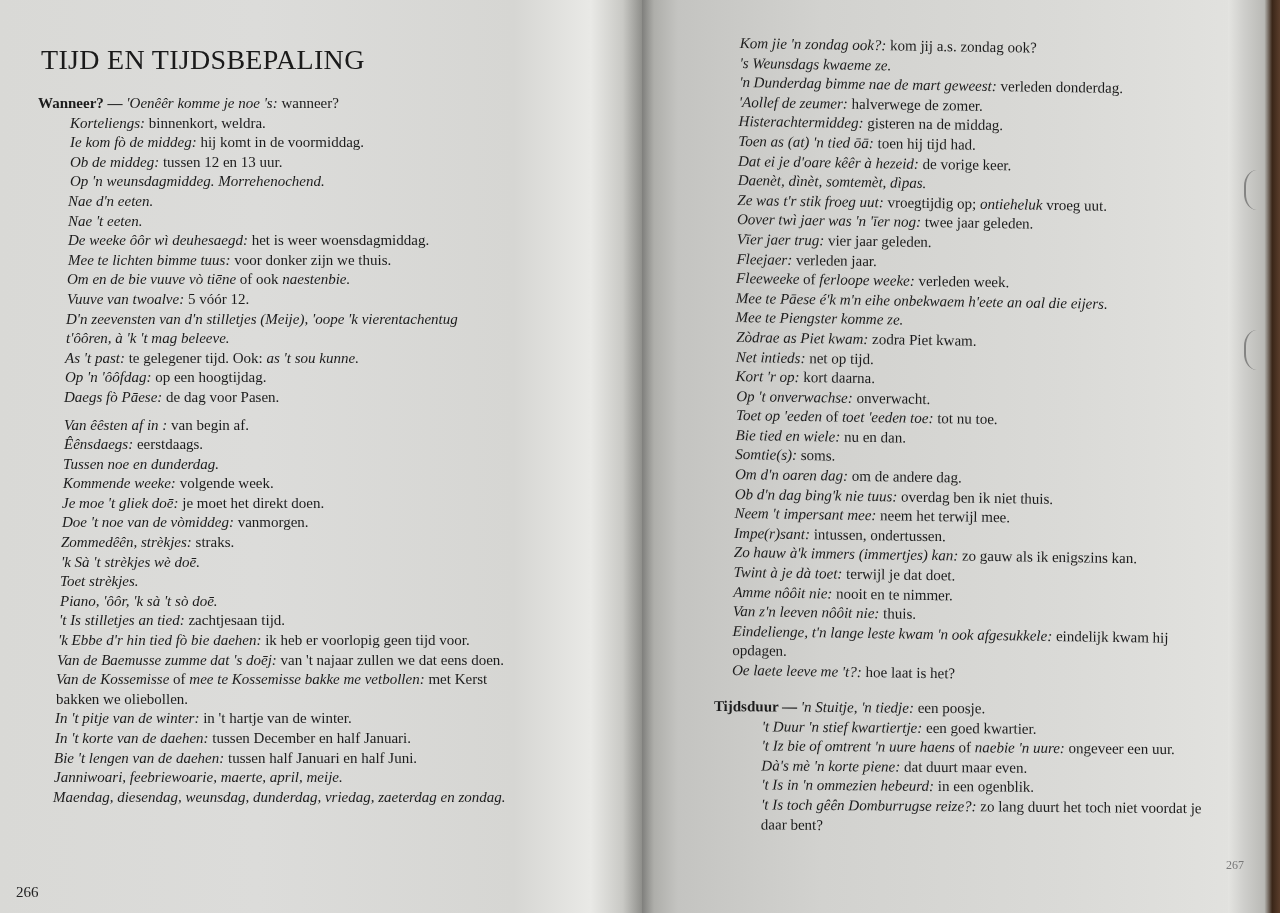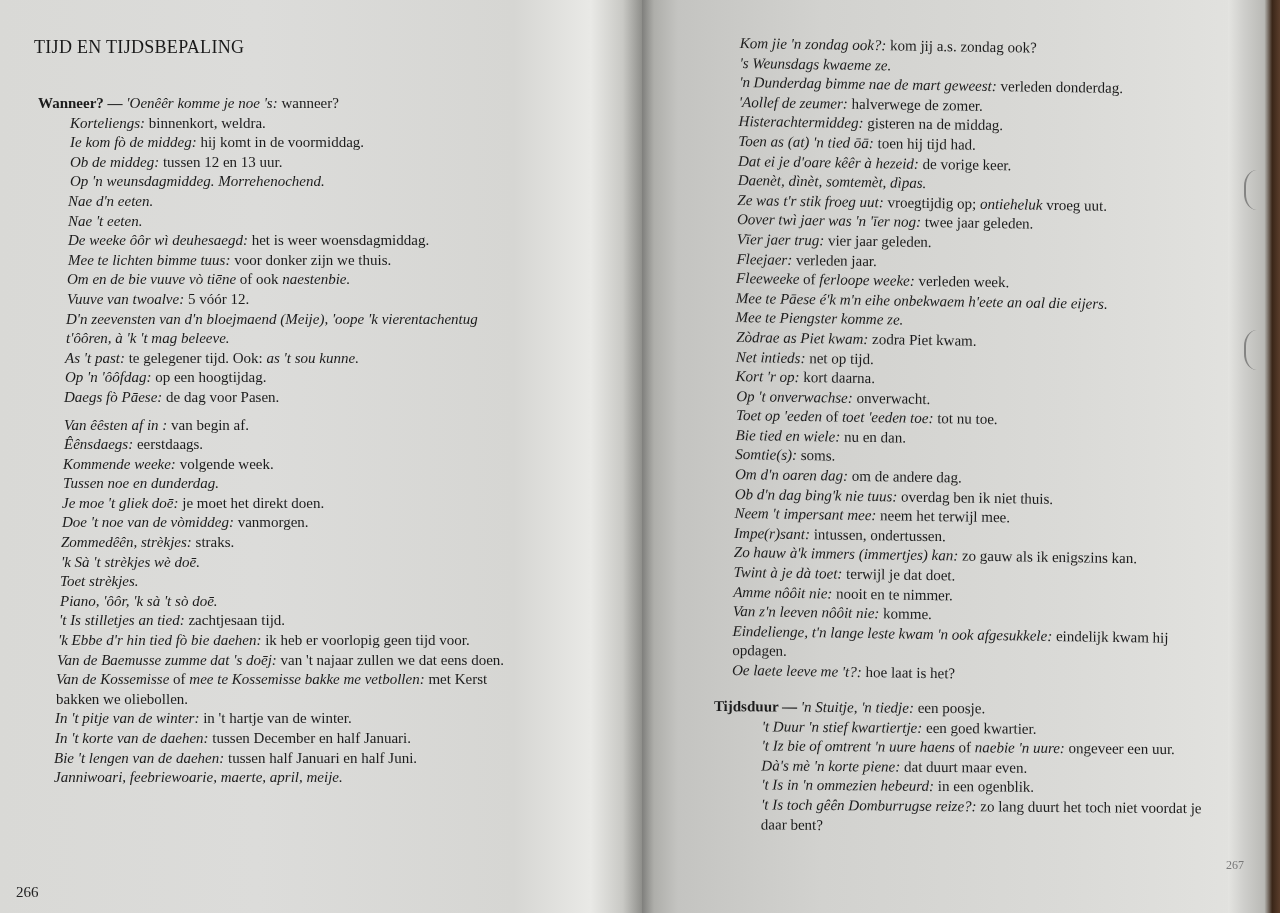--- a/index.html
+++ b/index.html
@@ -24,22 +24,22 @@
     .page-edge {
       position: absolute; top: 0; left: 1228px; width: 52px; height: 913px;
       background: linear-gradient(to right, #e4e4e1 0%, #cfcfcc 30%, #b9b9b5 70%, #3a2618 85%, #5a3d2b 100%);
     }
     .edge-sketch {
       position: absolute; left: 1244px; width: 30px; height: 40px;
       border-left: 2px solid #555; border-radius: 40% 0 0 40%; opacity: 0.6;
     }
     .title {
       position: absolute; left: 30px; top: 33px;
-      font-size: 18px; letter-spacing: 0.3px; font-weight: normal;
-      color: #1a1a1a; margin: 4px;
+      font-size: 28px; letter-spacing: 0.3px; font-weight: normal;
+      color: #1a1a1a; margin: 11px;
     }
     .lines {
       position: absolute; font-size: 15px; line-height: 19.6px;
     }
     .lines .ln { white-space: nowrap; }
     .lines i { font-style: italic; }
     .lines b { font-weight: bold; }
     .left-lines { left: 30px; top: 94px; }
     .right-lines { left: 740px; top: 34px; transform: rotate(0.9deg); transform-origin: top left; }
     .right-lines2 { left: 714px; top: 697px; transform: rotate(0.5deg); transform-origin: top left; }
@@ -63,44 +63,45 @@
     <div class="ln" style="margin-left: 40px;"><i>Korteliengs:</i><span> binnenkort, weldra.</span></div>
     <div class="ln" style="margin-left: 40px;"><i>Ie kom fò de middeg:</i><span> hij komt in de voormiddag.</span></div>
     <div class="ln" style="margin-left: 40px;"><i>Ob de middeg:</i><span> tussen 12 en 13 uur.</span></div>
     <div class="ln" style="margin-left: 40px;"><i>Op 'n weunsdagmiddeg. Morrehenochend.</i></div>
     <div class="ln" style="margin-left: 38px;"><i>Nae d'n eeten.</i></div>
     <div class="ln" style="margin-left: 38px;"><i>Nae 't eeten.</i></div>
     <div class="ln" style="margin-left: 38px;"><i>De weeke ôôr wì deuhesaegd:</i><span> het is weer woensdagmiddag.</span></div>
     <div class="ln" style="margin-left: 38px;"><i>Mee te lichten bimme tuus:</i><span> voor donker zijn we thuis.</span></div>
     <div class="ln" style="margin-left: 37px;"><i>Om en de bie vuuve vò tiēne</i><span> of ook </span><i>naestenbie.</i></div>
     <div class="ln" style="margin-left: 37px;"><i>Vuuve van twoalve:</i><span> 5 vóór 12.</span></div>
-    <div class="ln" style="margin-left: 36px;"><i>D'n zeevensten van d'n bloejmaend (Meije), 'oope 'k vierentachentug</i></div>
+    <div class="ln" style="margin-left: 36px;"><i>D'n zeevensten van d'n stilletjes (Meije), 'oope 'k vierentachentug</i></div>
     <div class="ln" style="margin-left: 36px;"><i>t'ôôren, à 'k 't mag beleeve.</i></div>
     <div class="ln" style="margin-left: 35px;"><i>As 't past:</i><span> te gelegener tijd. Ook: </span><i>as 't sou kunne.</i></div>
     <div class="ln" style="margin-left: 35px;"><i>Op 'n 'ôôfdag:</i><span> op een hoogtijdag.</span></div>
     <div class="ln" style="margin-left: 34px;"><i>Daegs fò Pāese:</i><span> de dag voor Pasen.</span></div>
     <div class="ln" style="margin-left: 34px; margin-top: 8px;"><i>Van êêsten af in :</i><span> van begin af.</span></div>
     <div class="ln" style="margin-left: 34px;"><i>Êênsdaegs:</i><span> eerstdaags.</span></div>
+    <div class="ln" style="margin-left: 33px;"><i>Tussen noe en dunderdag.</i></div>
     <div class="ln" style="margin-left: 33px;"><i>Kommende weeke:</i><span> volgende week.</span></div>
-    <div class="ln" style="margin-left: 33px;"><i>Tussen noe en dunderdag.</i></div>
     <div class="ln" style="margin-left: 32px;"><i>Je moe 't gliek doē:</i><span> je moet het direkt doen.</span></div>
     <div class="ln" style="margin-left: 32px;"><i>Doe 't noe van de vòmiddeg:</i><span> vanmorgen.</span></div>
     <div class="ln" style="margin-left: 31px;"><i>Zommedêên, strèkjes:</i><span> straks.</span></div>
     <div class="ln" style="margin-left: 31px;"><i>'k Sà 't strèkjes wè doē.</i></div>
     <div class="ln" style="margin-left: 30px;"><i>Toet strèkjes.</i></div>
     <div class="ln" style="margin-left: 30px;"><i>Piano, 'ôôr, 'k sà 't sò doē.</i></div>
     <div class="ln" style="margin-left: 29px;"><i>'t Is stilletjes an tied:</i><span> zachtjesaan tijd.</span></div>
     <div class="ln" style="margin-left: 28px;"><i>'k Ebbe d'r hin tied fò bie daehen:</i><span> ik heb er voorlopig geen tijd voor.</span></div>
     <div class="ln" style="margin-left: 27px;"><i>Van de Baemusse zumme dat 's doēj:</i><span> van 't najaar zullen we dat eens doen.</span></div>
     <div class="ln" style="margin-left: 26px;"><i>Van de Kossemisse</i><span> of </span><i>mee te Kossemisse bakke me vetbollen:</i><span> met Kerst</span></div>
     <div class="ln" style="margin-left: 26px;"><span>bakken we oliebollen.</span></div>
     <div class="ln" style="margin-left: 25px;"><i>In 't pitje van de winter:</i><span> in 't hartje van de winter.</span></div>
     <div class="ln" style="margin-left: 25px;"><i>In 't korte van de daehen:</i><span> tussen December en half Januari.</span></div>
     <div class="ln" style="margin-left: 24px;"><i>Bie 't lengen van de daehen:</i><span> tussen half Januari en half Juni.</span></div>
     <div class="ln" style="margin-left: 24px;"><i>Janniwoari, feebriewoarie, maerte, april, meije.</i></div>
+    <div class="ln" style="margin-left: 23px;"><i>Maendag, diesendag, weunsdag, dunderdag, vriedag, zaeterdag en zondag.</i></div>
   </div>
 <div class="lines right-lines">
     <div class="ln" style="margin-left: 0px;"><i>Kom jie 'n zondag ook?:</i><span> kom jij a.s. zondag ook?</span></div>
     <div class="ln" style="margin-left: 0px;"><i>'s Weunsdags kwaeme ze.</i></div>
     <div class="ln" style="margin-left: 0px;"><i>'n Dunderdag bimme nae de mart geweest:</i><span> verleden donderdag.</span></div>
     <div class="ln" style="margin-left: 0px;"><i>'Aollef de zeumer:</i><span> halverwege de zomer.</span></div>
     <div class="ln" style="margin-left: 0px;"><i>Histerachtermiddeg:</i><span> gisteren na de middag.</span></div>
     <div class="ln" style="margin-left: 0px;"><i>Toen as (at) 'n tied ōā:</i><span> toen hij tijd had.</span></div>
     <div class="ln" style="margin-left: 0px;"><i>Dat ei je d'oare kêêr à hezeid:</i><span> de vorige keer.</span></div>
     <div class="ln" style="margin-left: 0px;"><i>Daenèt, dìnèt, somtemèt, dìpas.</i></div>
@@ -118,21 +119,21 @@
     <div class="ln" style="margin-left: 2px;"><i>Toet op 'eeden</i><span> of </span><i>toet 'eeden toe:</i><span> tot nu toe.</span></div>
     <div class="ln" style="margin-left: 2px;"><i>Bie tied en wiele:</i><span> nu en dan.</span></div>
     <div class="ln" style="margin-left: 2px;"><i>Somtie(s):</i><span> soms.</span></div>
     <div class="ln" style="margin-left: 2px;"><i>Om d'n oaren dag:</i><span> om de andere dag.</span></div>
     <div class="ln" style="margin-left: 2px;"><i>Ob d'n dag bing'k nie tuus:</i><span> overdag ben ik niet thuis.</span></div>
     <div class="ln" style="margin-left: 2px;"><i>Neem 't impersant mee:</i><span> neem het terwijl mee.</span></div>
     <div class="ln" style="margin-left: 2px;"><i>Impe(r)sant:</i><span> intussen, ondertussen.</span></div>
     <div class="ln" style="margin-left: 2px;"><i>Zo hauw à'k immers (immertjes) kan:</i><span> zo gauw als ik enigszins kan.</span></div>
     <div class="ln" style="margin-left: 2px;"><i>Twint à je dà toet:</i><span> terwijl je dat doet.</span></div>
     <div class="ln" style="margin-left: 2px;"><i>Amme nôôit nie:</i><span> nooit en te nimmer.</span></div>
-    <div class="ln" style="margin-left: 2px;"><i>Van z'n leeven nôôit nie:</i><span> komme.</span></div>
+    <div class="ln" style="margin-left: 2px;"><i>Van z'n leeven nôôit nie:</i><span> thuis.</span></div>
     <div class="ln" style="margin-left: 2px;"><i>Eindelienge, t'n lange leste kwam 'n ook afgesukkele:</i><span> eindelijk kwam hij</span></div>
     <div class="ln" style="margin-left: 2px;"><span>opdagen.</span></div>
     <div class="ln" style="margin-left: 2px;"><i>Oe laete leeve me 't?:</i><span> hoe laat is het?</span></div>
   </div>
 <div class="lines right-lines2">
     <div class="ln" style="margin-left: 0px;"><b>Tijdsduur — </b><i>'n Stuitje, 'n tiedje:</i><span> een poosje.</span></div>
     <div class="ln" style="margin-left: 48px;"><i>'t Duur 'n stief kwartiertje:</i><span> een goed kwartier.</span></div>
     <div class="ln" style="margin-left: 48px;"><i>'t Iz bie of omtrent 'n uure haens</i><span> of </span><i>naebie 'n uure:</i><span> ongeveer een uur.</span></div>
     <div class="ln" style="margin-left: 48px;"><i>Dà's mè 'n korte piene:</i><span> dat duurt maar even.</span></div>
     <div class="ln" style="margin-left: 48px;"><i>'t Is in 'n ommezien hebeurd:</i><span> in een ogenblik.</span></div>

